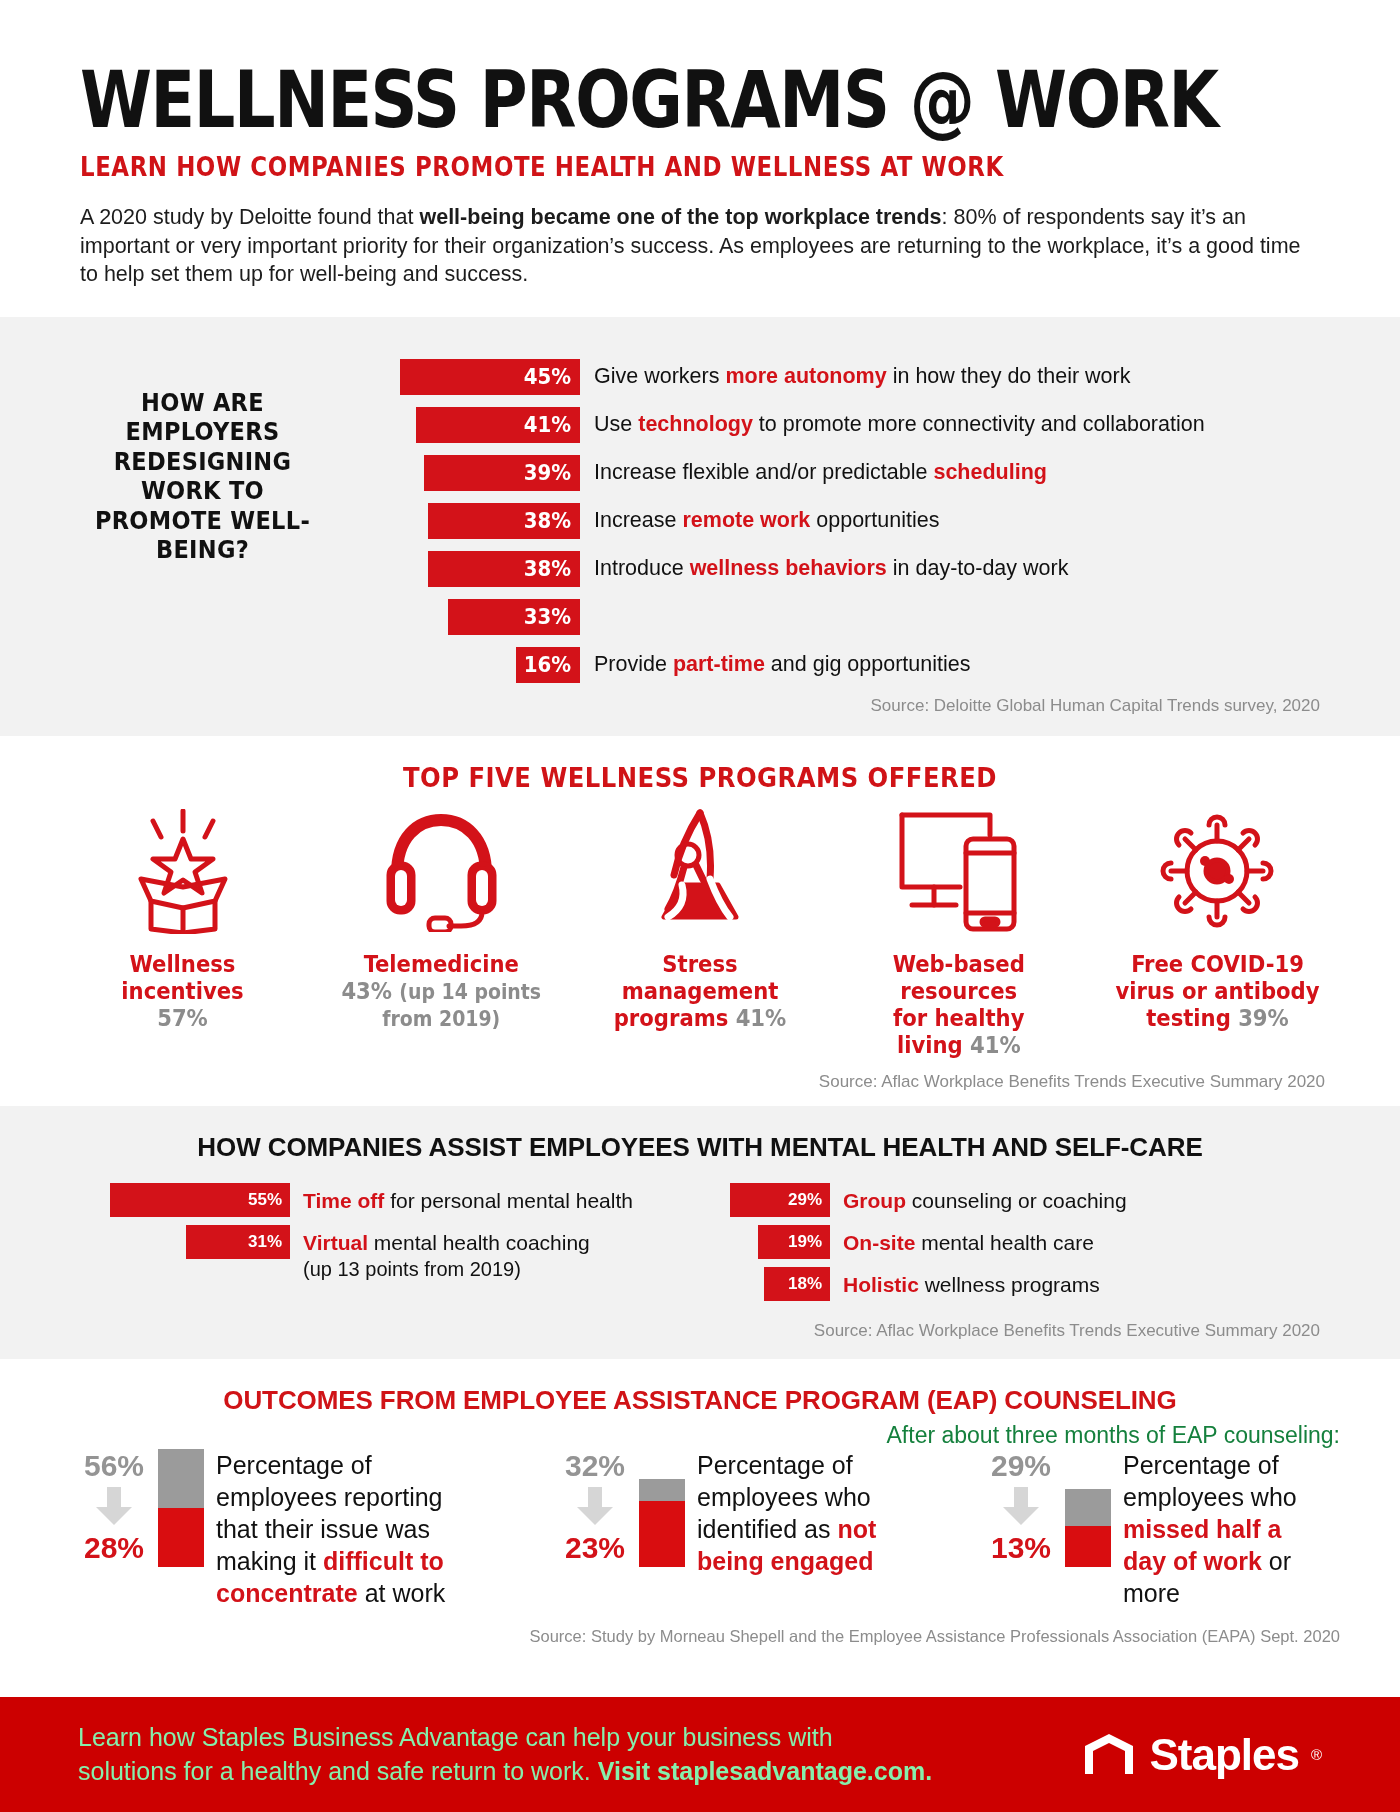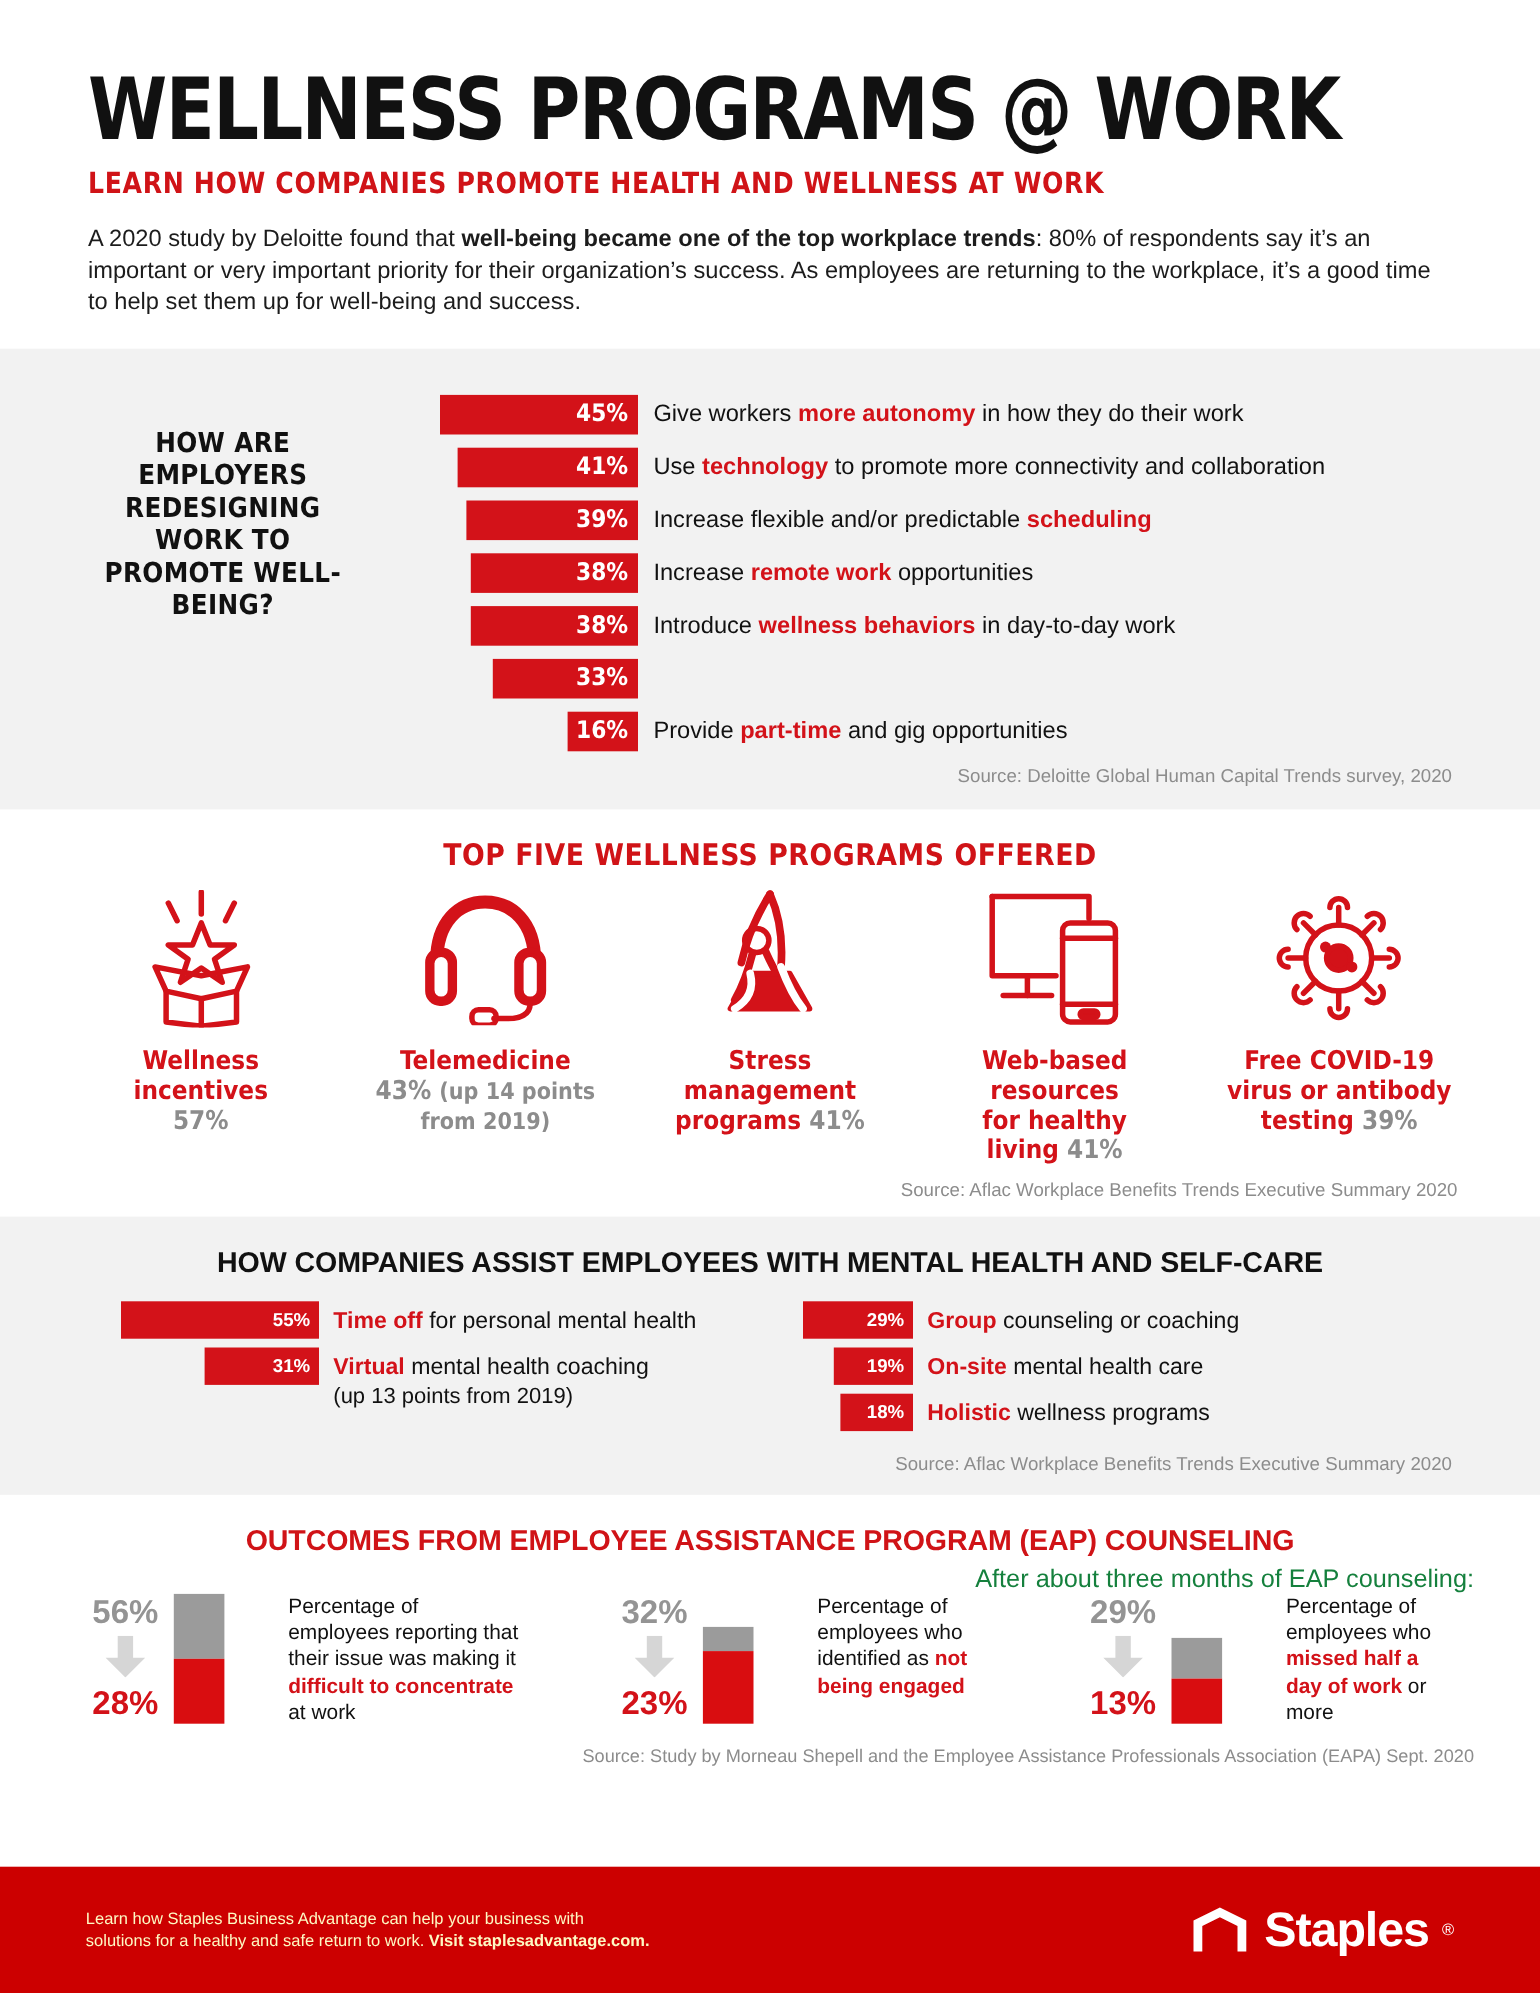--- a/index.html
+++ b/index.html
@@ -181,37 +181,37 @@
   }
   .eap-row { display: flex; justify-content: space-between; padding: 0 14px; }
   .eap-item { display: flex; align-items: flex-start; }
   .eap-nums { width: 80px; flex: 0 0 80px; text-align: center; padding-top: 2px; }
   .eap-top { font-size: 30px; font-weight: bold; color: #949494; line-height: 1; }
   .eap-arrow { margin: 6px auto 4px auto; }
   .eap-bot { font-size: 30px; font-weight: bold; color: #D31219; line-height: 1; }
   .eap-stack { width: 46px; flex: 0 0 46px; height: 118px; margin: 0 12px 0 4px; }
   .eap-stack .top { background: #9B9B9B; width: 100%; }
   .eap-stack .bot { background: #D90D10; width: 100%; }
-  .eap-text { font-size: 19px; line-height: 1.28; color: #111; margin-left: 46px; }
+  .eap-text { font-size: 25px; line-height: 1.28; color: #111; }
   .eap-text .hl { color: #D31219; font-weight: bold; }
   .sec4 .source { margin-top: 18px; font-size: 16.5px; }
 
   
   .footer {
     position: absolute;
     left: 0; bottom: 0;
     width: 1400px;
     height: 115px;
     background: #CC0000;
     display: flex;
     align-items: center;
     justify-content: space-between;
     padding: 0 78px;
   }
-  .footer-text { color: #fef9c3; font-size: 15px; line-height: 1.33; }
+  .footer-text { color: #86efac; font-size: 25px; line-height: 1.33; }
   .footer-text b { font-weight: bold; }
   .logo { display: flex; align-items: center; gap: 12px; }
   .logo-word { color: #fff; font-size: 44px; font-weight: bold; letter-spacing: -1px; }
   .logo-tm { color: #fff; font-size: 15px; vertical-align: super; }
 </style>
 </head>
 <body>
 
 <div class="page">
 

